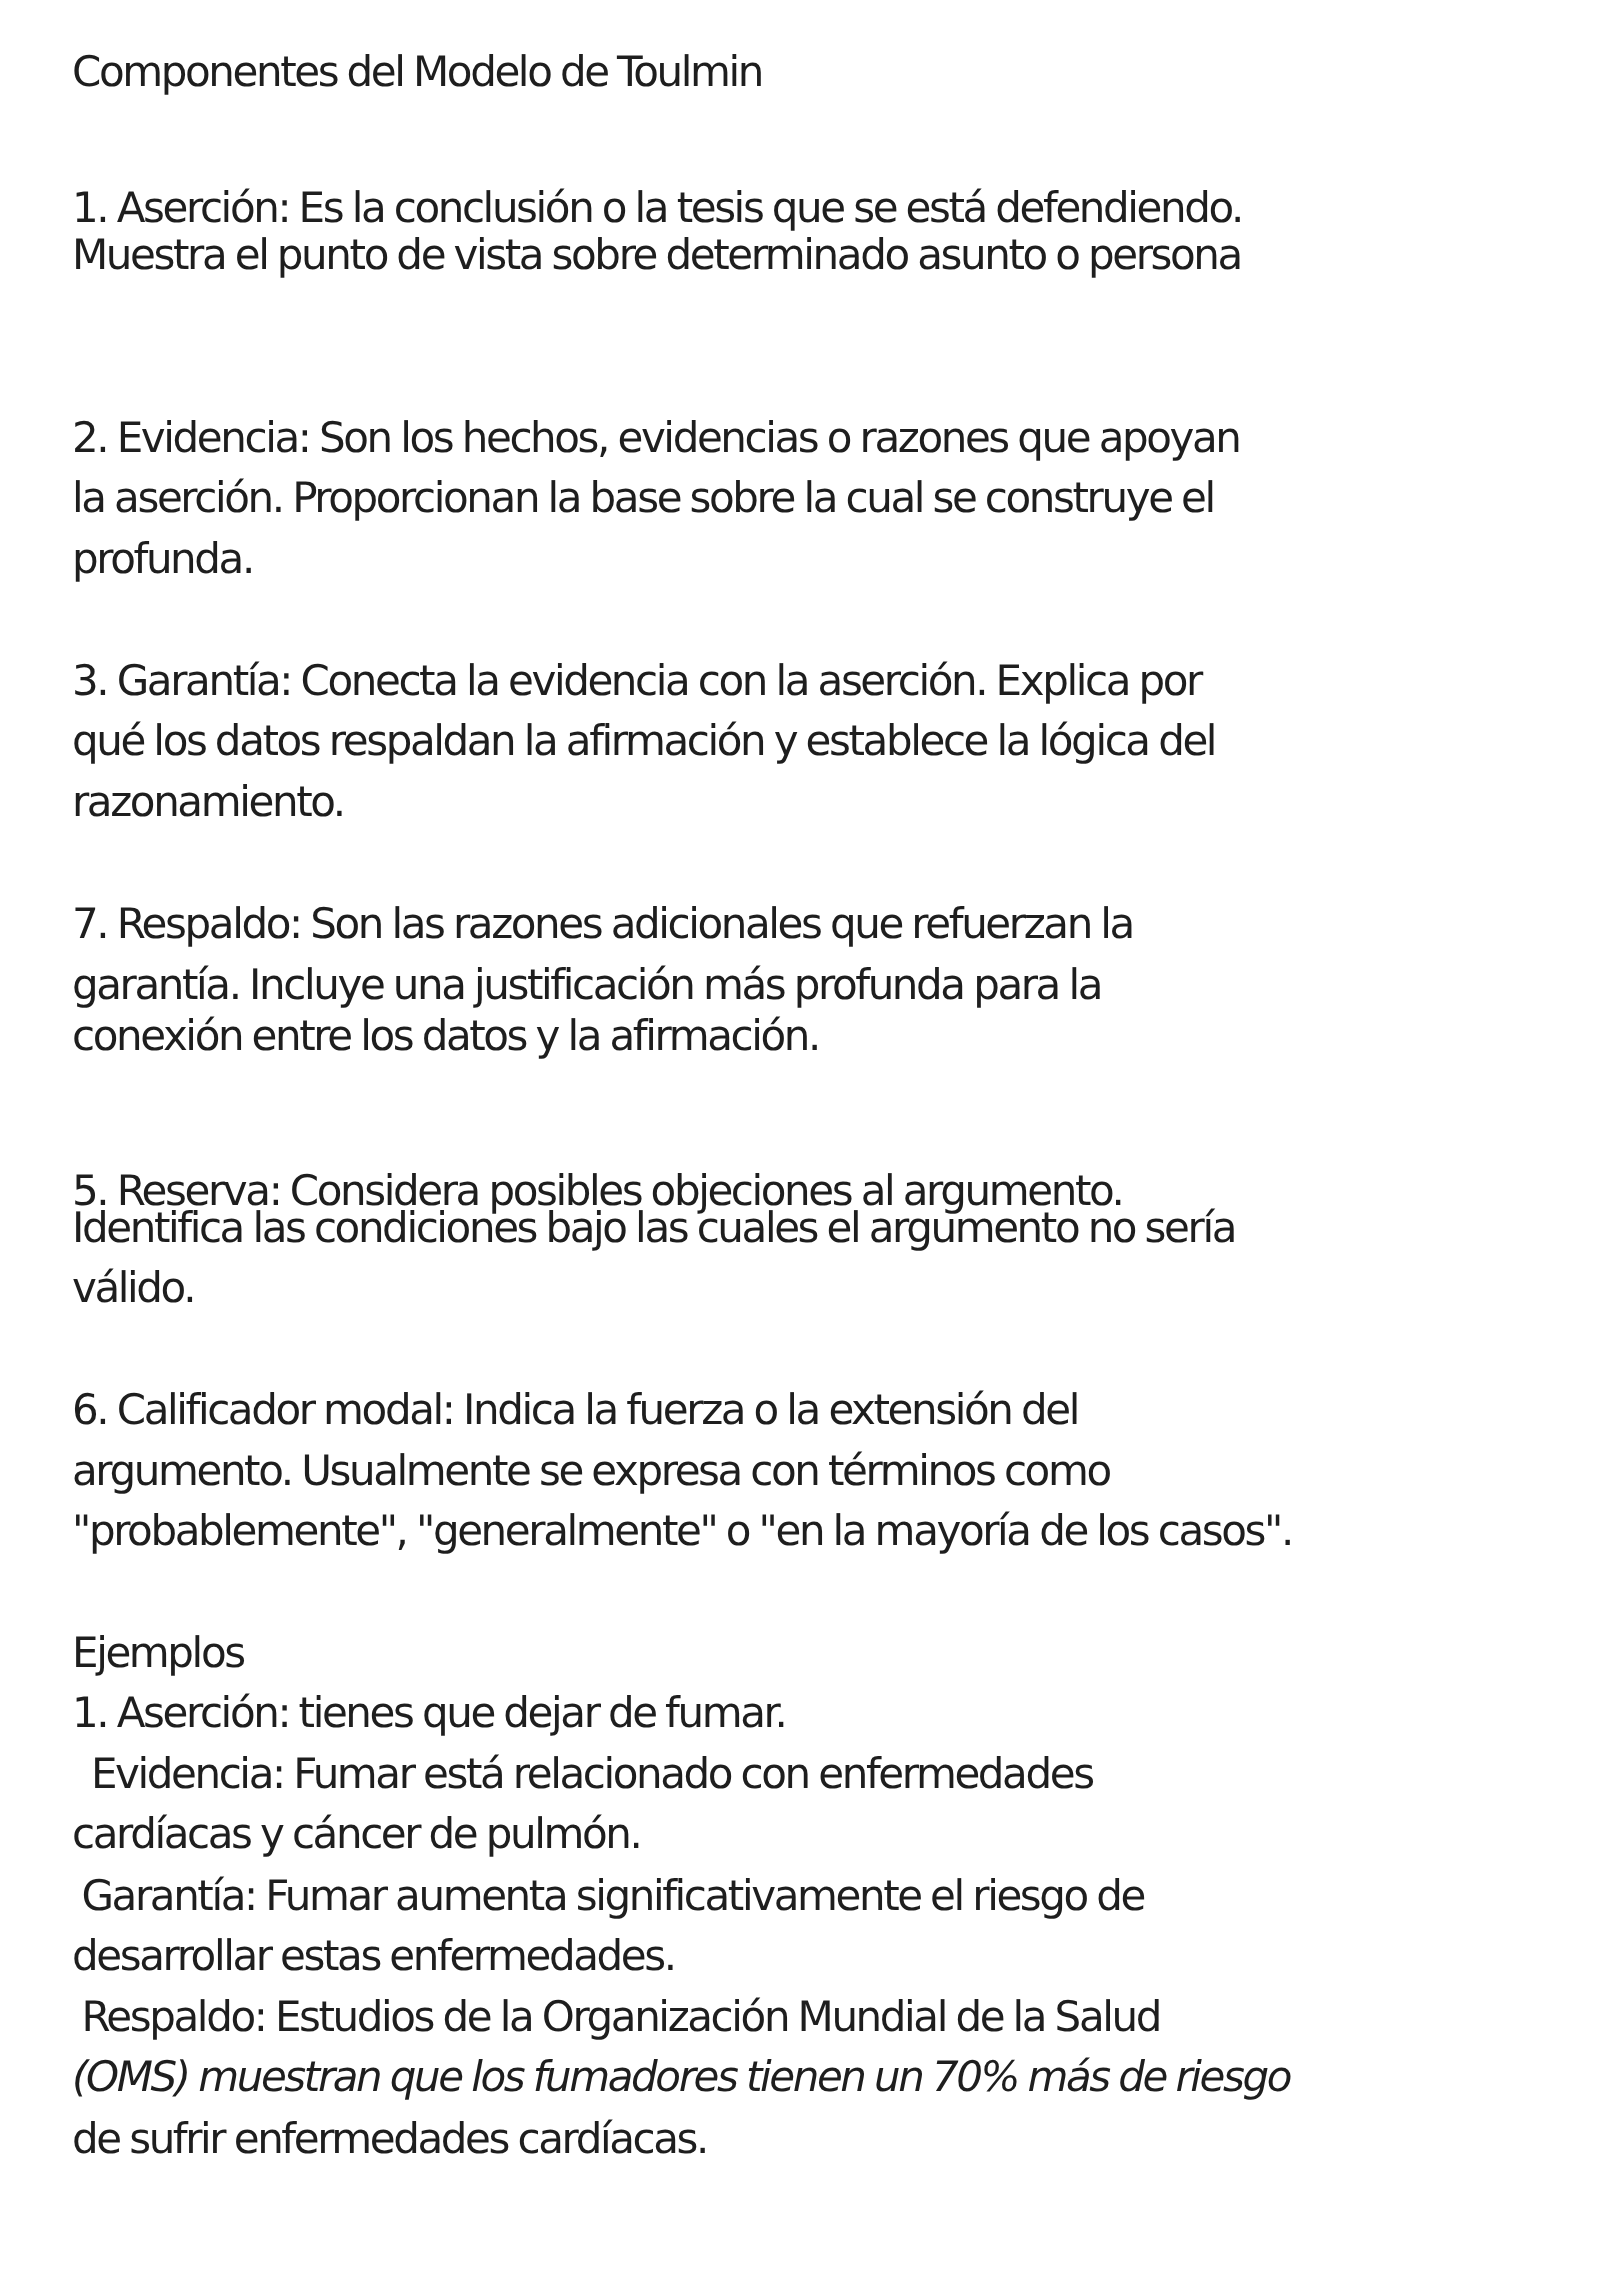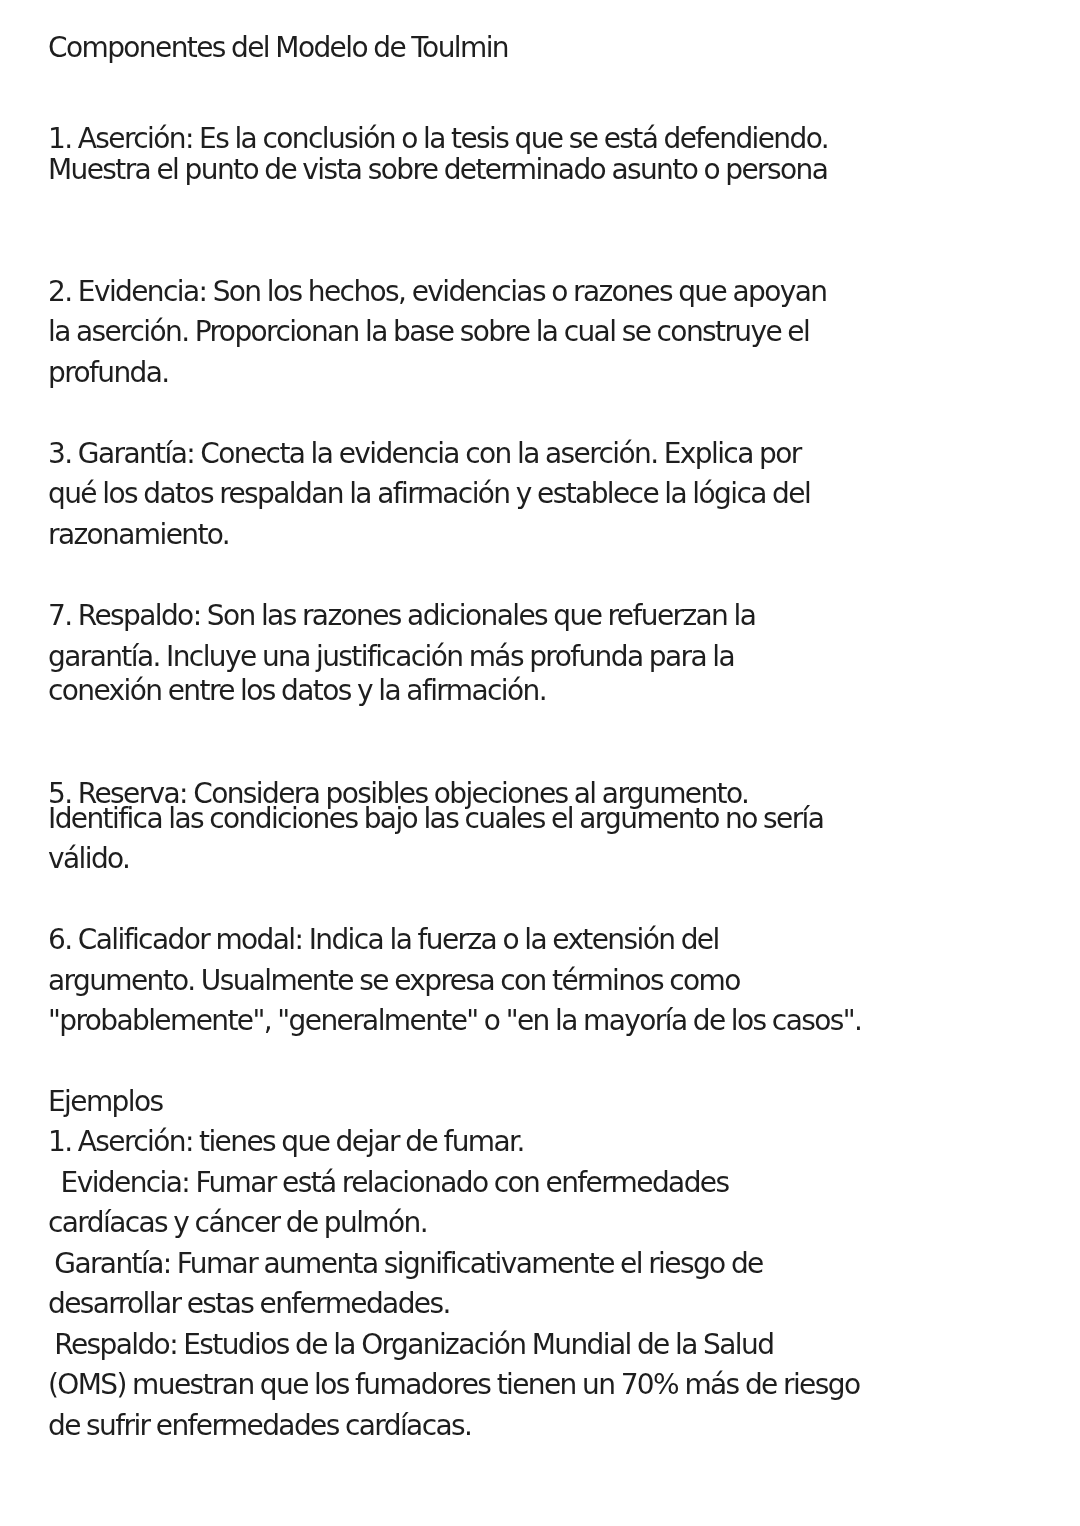--- a/index.html
+++ b/index.html
@@ -66,16 +66,16 @@
   <div class="line" style="top:963px;">argumento. Usualmente se expresa con términos como</div>
   <div class="line" style="top:1003px;">"probablemente", "generalmente" o "en la mayoría de los casos".</div>
 
   <div class="line" style="top:1084px;">Ejemplos</div>
   <div class="line" style="top:1124px;">1. Aserción: tienes que dejar de fumar.</div>
   <div class="line" style="top:1165px;">  Evidencia: Fumar está relacionado con enfermedades</div>
   <div class="line" style="top:1205px;">cardíacas y cáncer de pulmón.</div>
   <div class="line" style="top:1246px;"> Garantía: Fumar aumenta significativamente el riesgo de</div>
   <div class="line" style="top:1286px;">desarrollar estas enfermedades.</div>
   <div class="line" style="top:1327px;"> Respaldo: Estudios de la Organización Mundial de la Salud</div>
-  <div class="line" style="top:1367px;">(OMS) muestran que los fumadores tienen un 70% más de riesgo</div>
+  <div class="line" style="top:1367px;font-style:italic;">(OMS) muestran que los fumadores tienen un 70% más de riesgo</div>
   <div class="line" style="top:1408px;">de sufrir enfermedades cardíacas.</div>
 
 </div>
 
 </body></html>

